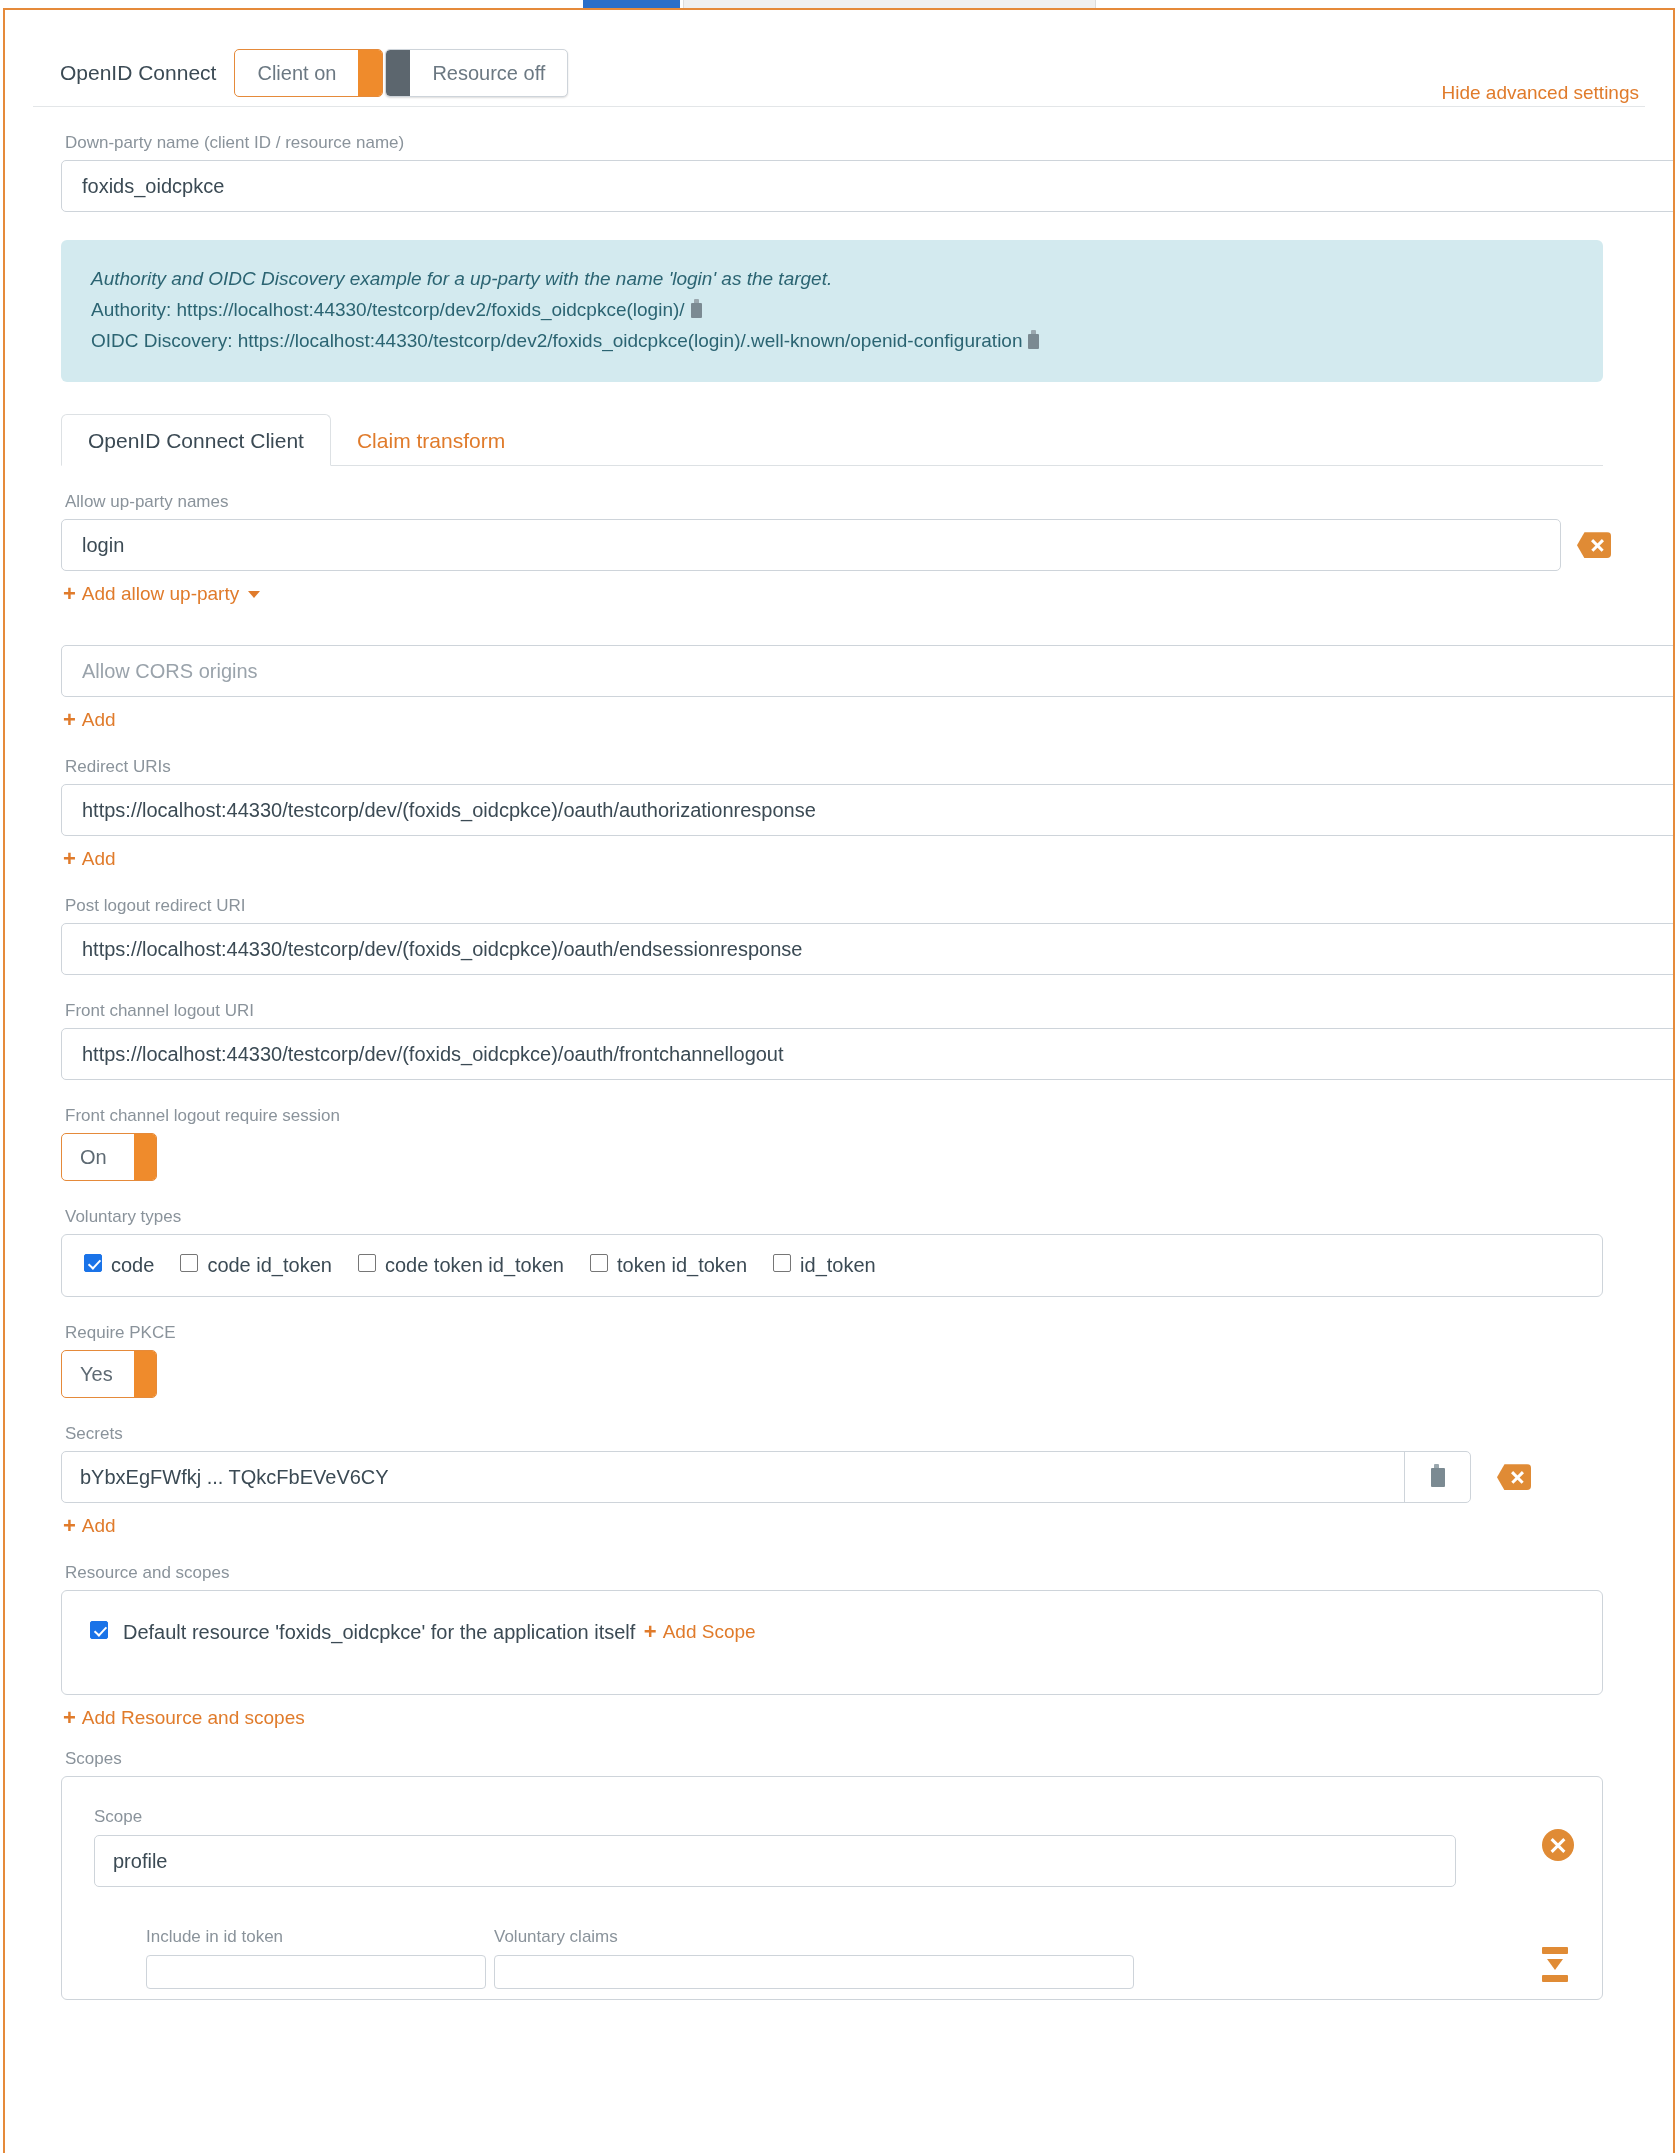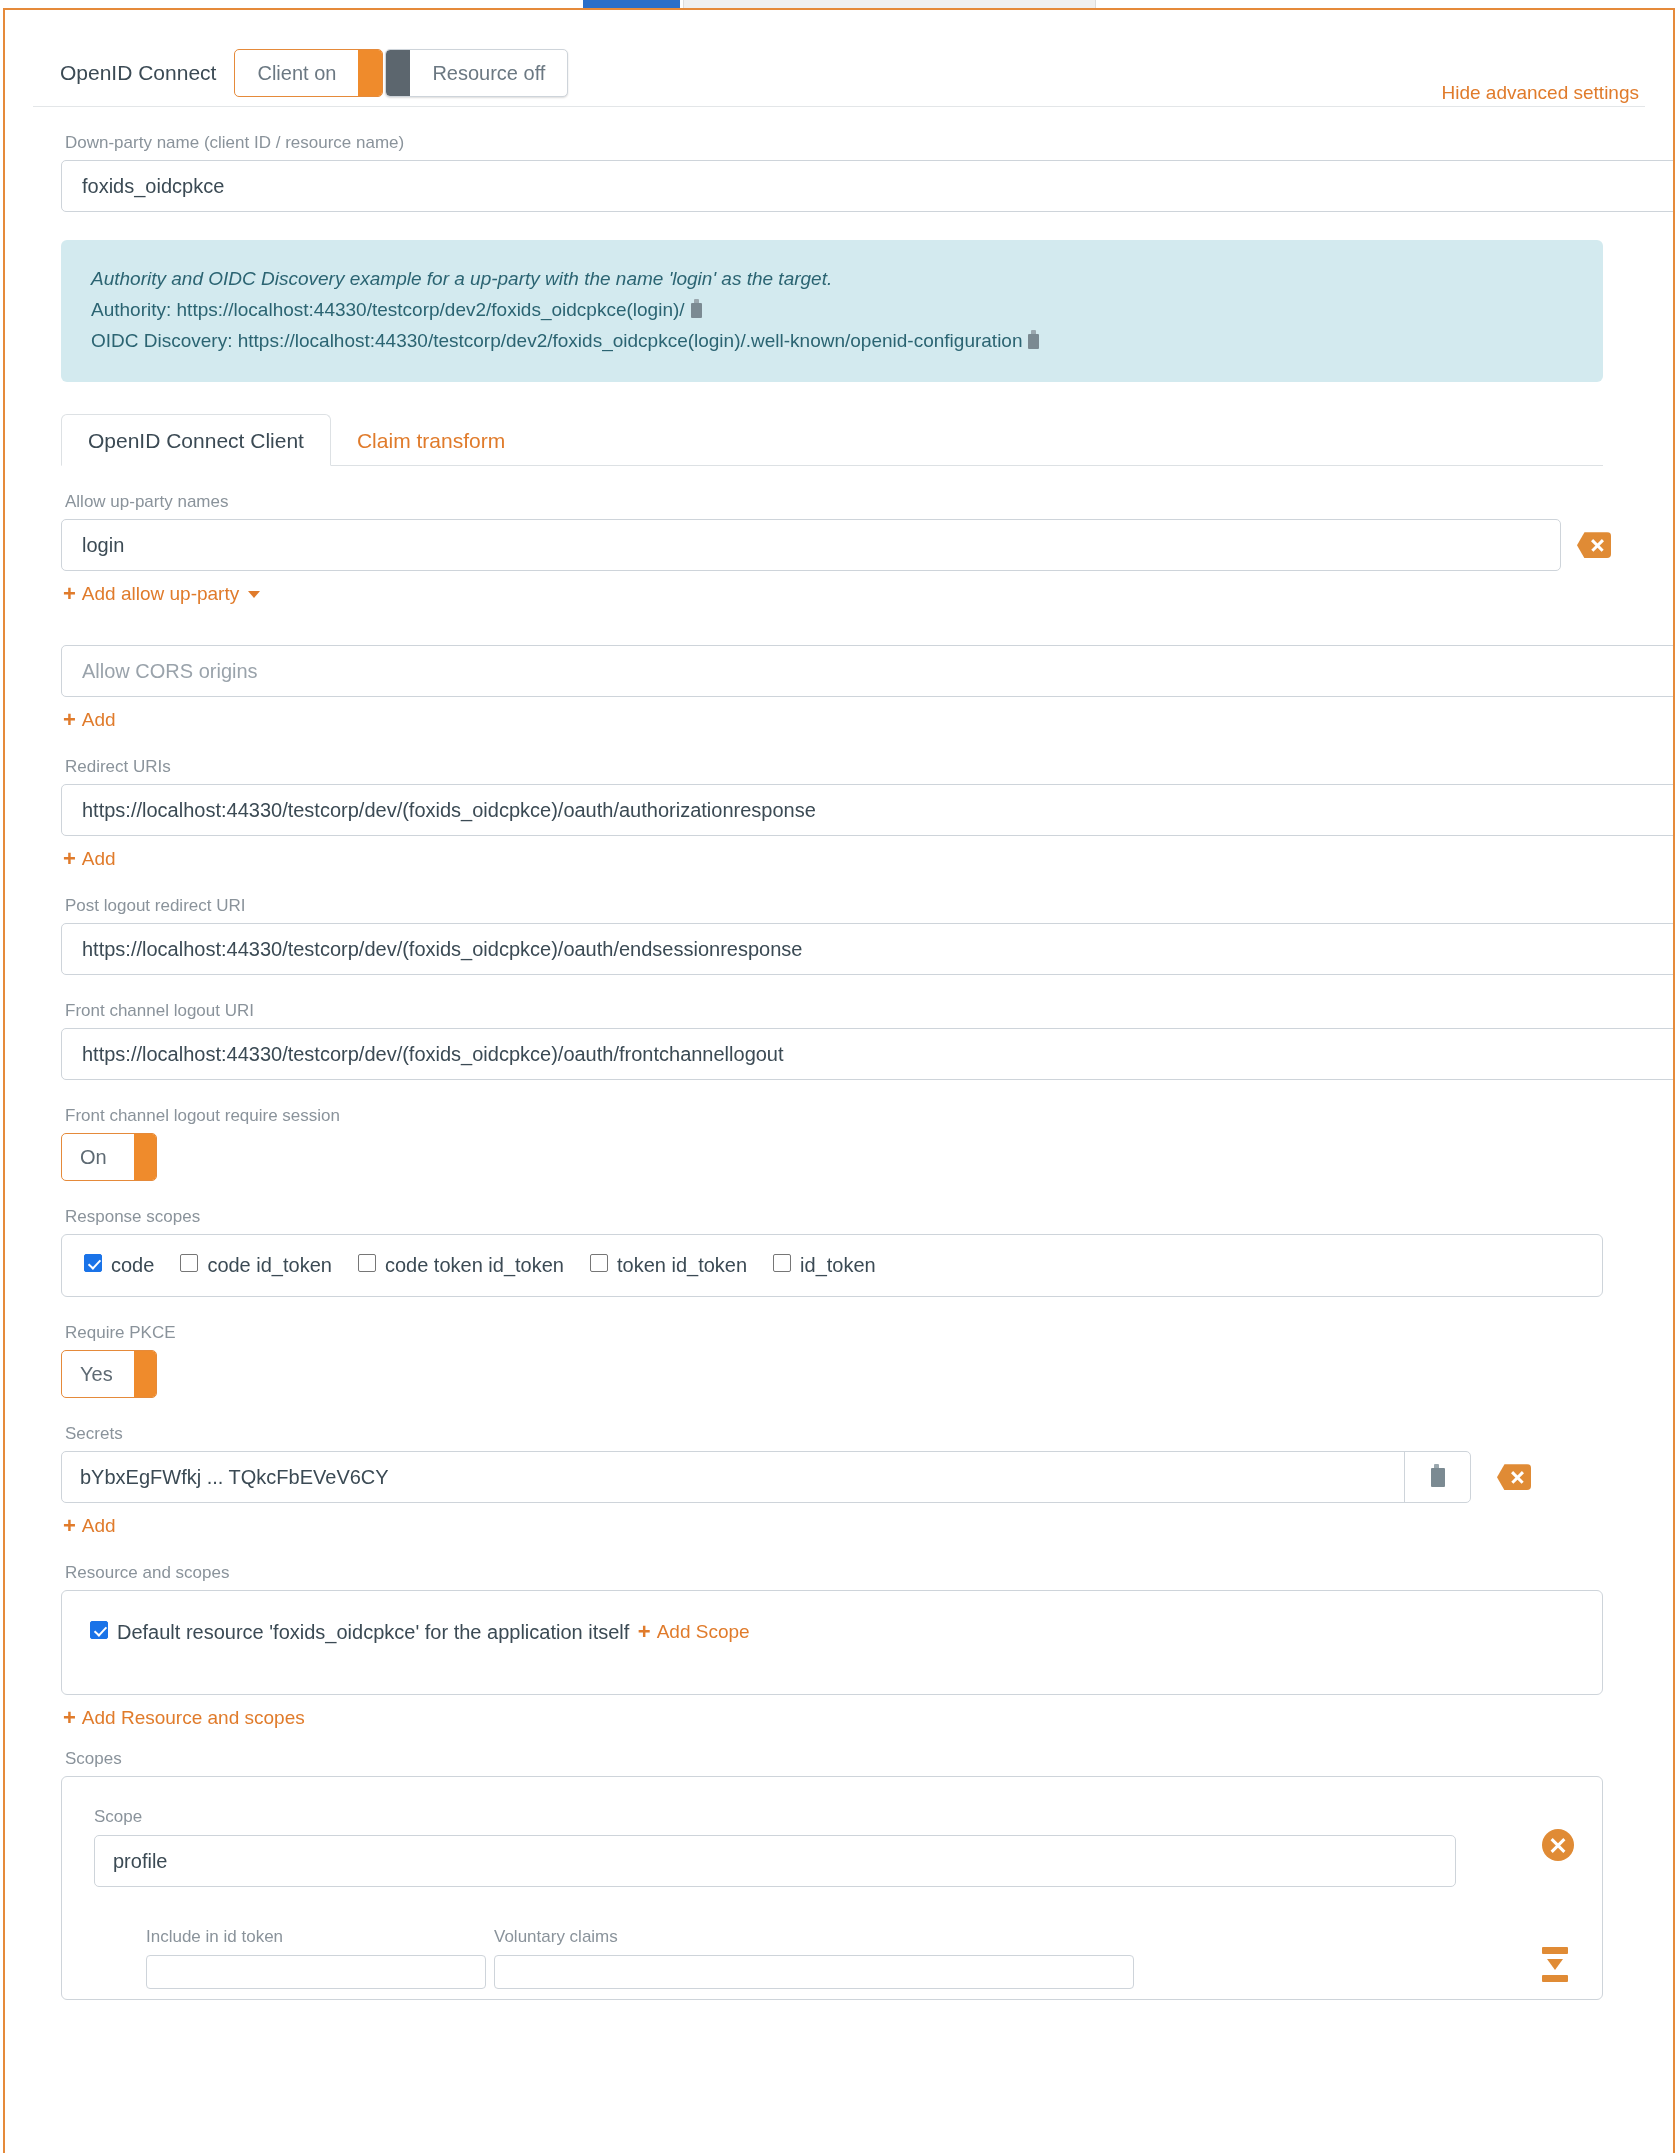--- a/index.html
+++ b/index.html
@@ -323,21 +323,21 @@
 
   
   .res-box {
     margin-left: 28px;
     width: 1542px;
     border: 1px solid #ced4da;
     border-radius: 6px;
     padding: 26px 28px 24px 28px;
     background: #fff;
   }
-  .res-box .cb { margin-bottom: 26px; }
+  .res-box .cb { margin-bottom: 26px; gap: 6px; }
 
   
   .scopes-box {
     margin-left: 28px;
     width: 1542px;
     border: 1px solid #ced4da;
     border-radius: 6px;
     padding: 22px 24px 10px 24px;
     background: #fff;
     position: relative;
@@ -520,21 +520,21 @@
     <div class="input">https://localhost:44330/testcorp/dev/(foxids_oidcpkce)/oauth/frontchannellogout</div>
 
     
     <div class="field-label">Front channel logout require session</div>
     <div class="mini-toggle">
       <span class="lbl">On</span>
       <span class="knob"></span>
     </div>
 
     
-    <div class="field-label">Response scopes</div>
+    <div class="field-label">Voluntary types</div>
     <div class="box">
       <div class="checkrow">
         <label class="cb checked">
           <span class="mark"></span>
           <span class="txt">code</span>
         </label>
         <label class="cb">
           <span class="mark"></span>
           <span class="txt">code id_token</span>
         </label>

